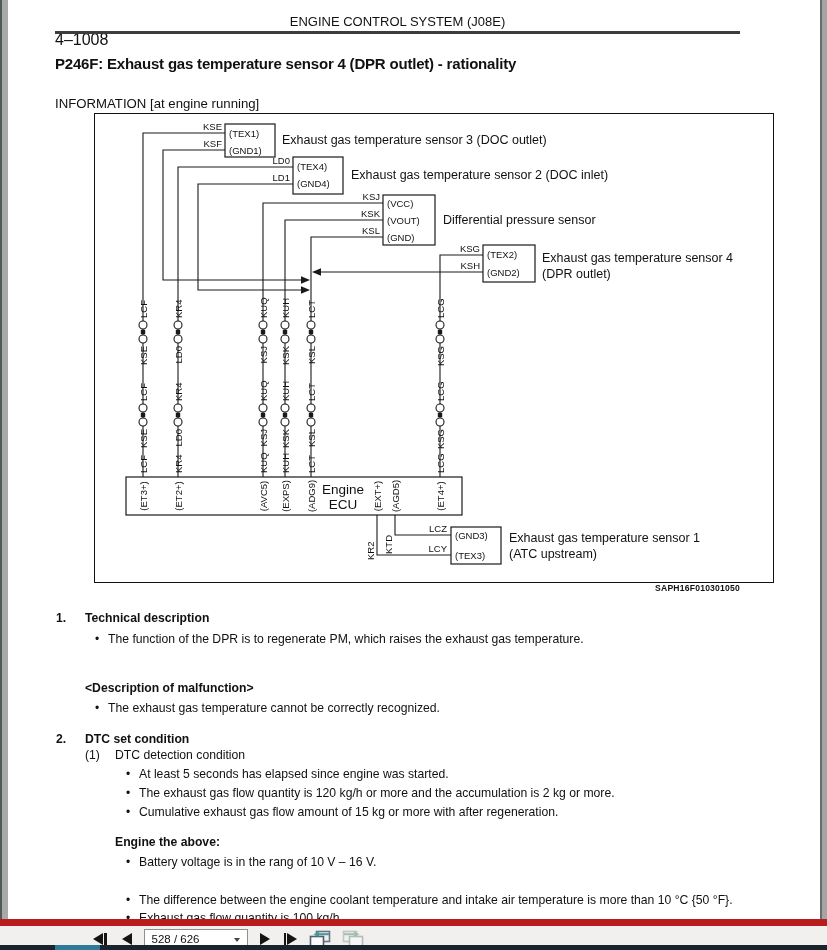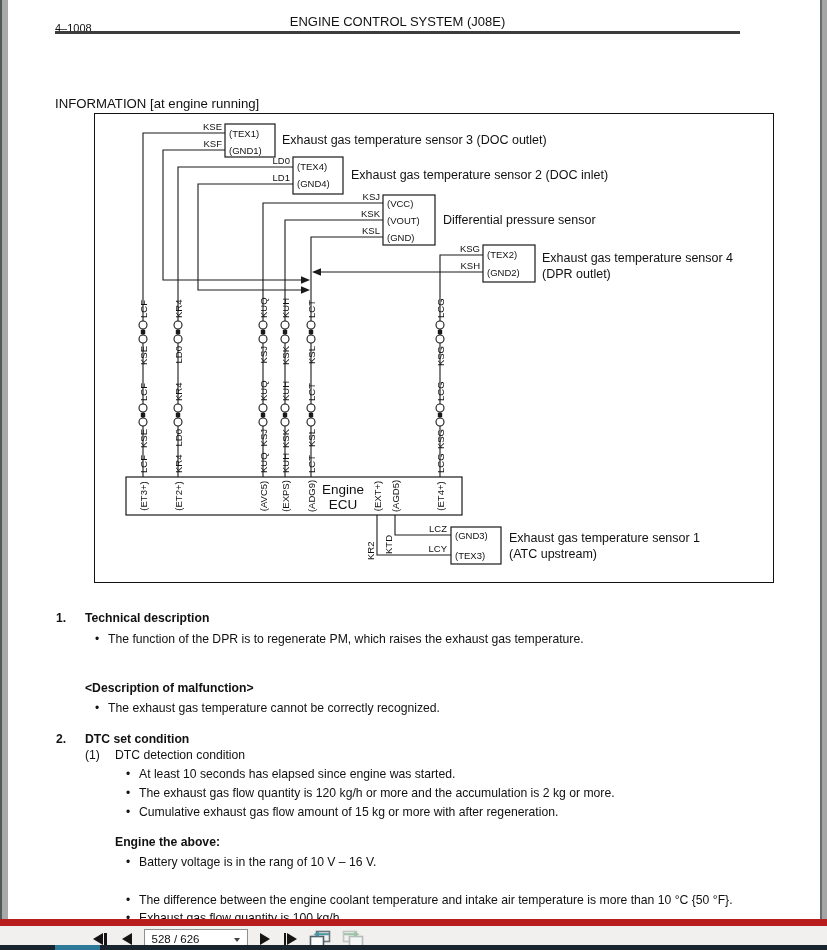--- a/index.html
+++ b/index.html
@@ -11,21 +11,21 @@
     position:absolute; left:0; top:0; width:8px; height:919px; z-index:6;
     background:#a9a9a9; border-left:2px solid #515959; box-sizing:border-box;
   }
   .edge-right {
     position:absolute; right:0; top:0; width:7px; height:919px; z-index:6;
     background:#a5a5a5; border-left:2px solid #666d6d; box-sizing:border-box;
   }
   .doc { position:absolute; inset:0; z-index:1; }
   .line { position:absolute; white-space:nowrap; font-size:12.2px; line-height:1.25; }
   .b { font-weight:bold; }
-  .hdr-left { left:55px; top:22px; font-size:11px; }
+  .hdr-left { left:55px; top:30px; font-size:16px; }
   .hdr-center { left:55px; top:14px; width:685px; text-align:center; font-size:13px; }
   .hdr-rule { position:absolute; left:55px; top:31px; width:685px; height:3px; background:#3c3c3c; }
   .page-title { left:55px; top:55px; font-size:15px; font-weight:bold; letter-spacing:-0.2px; }
   .page-sub { left:55px; top:77px; font-size:13.2px;margin-top:19px; }
   .diagram-frame {
     position:absolute; left:62px; top:113px; width:678px; height:468px;
     border:1.3px solid #111; box-sizing:content-box; background:#fff;margin-left:32px;
   }
   .diagram-caption {
     position:absolute; left:55px; top:583px; width:685px; text-align:right;
@@ -64,20 +64,21 @@
 </head>
 <body>
 
 <div class="doc">
   <div class="clip-region">
 
     <div class="line hdr-center">ENGINE CONTROL SYSTEM (J08E)</div>
     <div class="line hdr-left">4–1008</div>
     <div class="hdr-rule"></div>
 
+    <div class="line page-title">P246F: Exhaust gas temperature sensor 4 (DPR outlet) - rationality</div>
     <div class="line page-sub">INFORMATION [at engine running]</div>
 
     <div class="diagram-frame">
       <svg width="678" height="468" viewBox="0 0 678 468">
         <defs>
           <g id="conn">
             <circle cx="0" cy="-7" r="4" fill="#fff" stroke="#1a1a1a" stroke-width="1.1"></circle>
             <rect x="-2.2" y="-2.2" width="4.4" height="4.4" fill="#1a1a1a"></rect>
             <circle cx="0" cy="7" r="4" fill="#fff" stroke="#1a1a1a" stroke-width="1.1"></circle>
           </g>
@@ -218,35 +219,36 @@
           <text transform="translate(303.5,382) rotate(-90)">(AGD5)</text>
           <text transform="translate(348.5,382) rotate(-90)">(ET4+)</text>
         </g>
 
         <g text-anchor="middle">
           <text class="ecu-t" x="248" y="380">Engine</text>
           <text class="ecu-t" x="248" y="395">ECU</text>
         </g>
       </svg>
     </div>
+    <div class="diagram-caption">SAPH16F010301050</div>
 
     <div class="line b" style="left:56px; top:611px;">1.</div>
     <div class="line b" style="left:85px; top:611px;">Technical description</div>
 
     <div class="line" style="left:108px; top:632px;"><span class="dot"></span><span>The function of the DPR is to regenerate PM, which raises the exhaust gas temperature.</span></div>
 
     <div class="line b" style="left:85px; top:681px;">&lt;Description of malfunction&gt;</div>
     <div class="line" style="left:108px; top:701px;"><span class="dot"></span><span>The exhaust gas temperature cannot be correctly recognized.</span></div>
 
     <div class="line b" style="left:56px; top:732px;">2.</div>
     <div class="line b" style="left:85px; top:732px;">DTC set condition</div>
     <div class="line" style="left:85px; top:748px;">(1)</div>
     <div class="line" style="left:115px; top:748px;">DTC detection condition</div>
 
-    <div class="line" style="left:139px; top:767px;"><span class="dot"></span><span>At least 10 seconds has elapsed since engine was started.</span></div>
+    <div class="line" style="left:139px; top:767px;"><span class="dot"></span><span>At least 5 seconds has elapsed since engine was started.</span></div>
     <div class="line" style="left:139px; top:786px;"><span class="dot"></span><span>The exhaust gas flow quantity is 120 kg/h or more and the accumulation is 2 kg or more.</span></div>
     <div class="line" style="left:139px; top:805px;"><span class="dot"></span><span>Cumulative exhaust gas flow amount of 15 kg or more with after regeneration.</span></div>
 
     <div class="line b" style="left:115px; top:835px;">Engine the above:</div>
     <div class="line" style="left:139px; top:855px;"><span class="dot"></span><span>Battery voltage is in the rang of 10 V – 16 V.</span></div>
     <div class="line" style="left:139px; top:893px;"><span class="dot"></span><span>The difference between the engine coolant temperature and intake air temperature is more than 10 °C {50 °F}.</span></div>
     <div class="line" style="left:139px; top:911px;"><span class="dot"></span><span>Exhaust gas flow quantity is 100 kg/h.</span></div>
 
   </div>
 </div>

